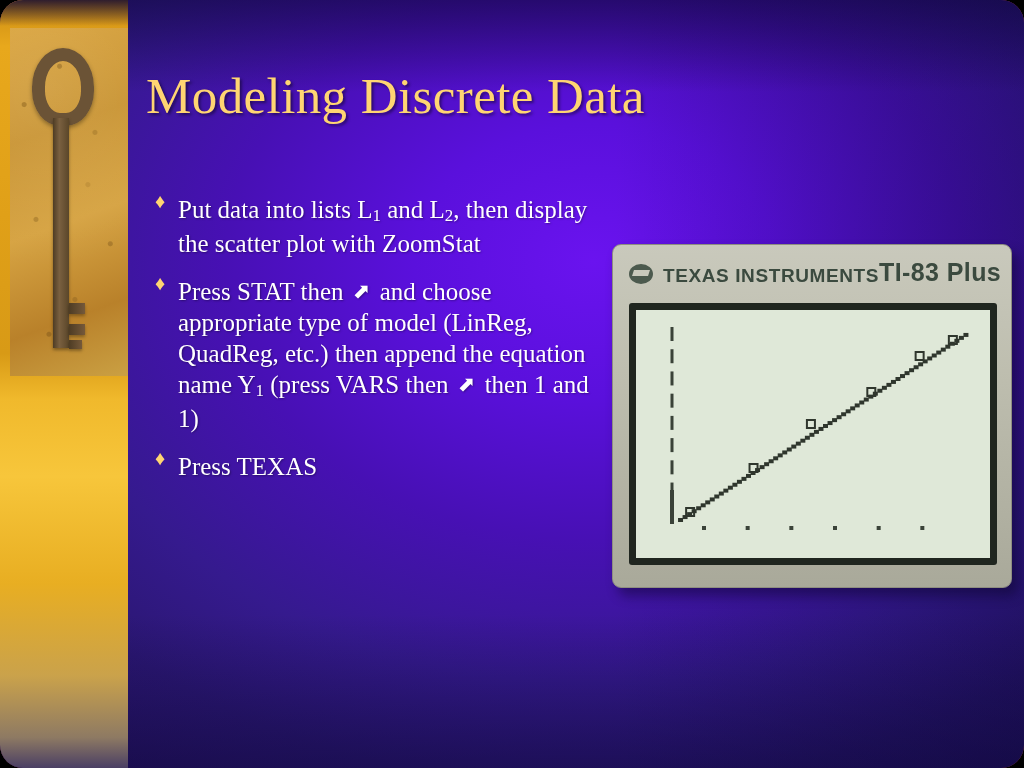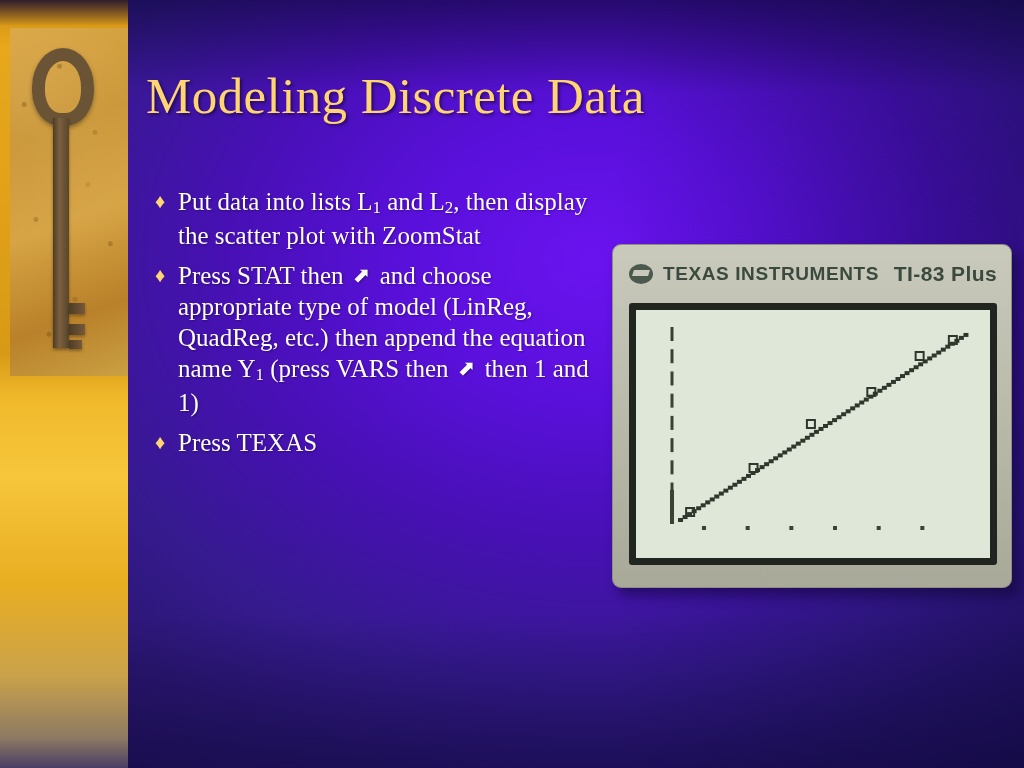--- a/index.html
+++ b/index.html
@@ -13,20 +13,21 @@
     overflow: hidden;
     font-family: "Liberation Serif", serif;
   }
 
   #slide {
     position: relative;
     width: 1024px;
     height: 768px;
     overflow: hidden;
     background: #c2410c;
+    border-radius: 23px;
   }
 
   
   .bg-main {
     position: absolute;
     left: 0; top: 0;
     width: 1024px; height: 768px;
     background:
       radial-gradient(ellipse 820px 620px at 58% 34%, #6a13ef 0%, #5a10dc 22%, #4710b4 45%, #351a8e 68%, #2b1773 85%, #271466 100%);
   }
@@ -148,20 +149,21 @@
     flex: 0 0 28px;
     font-size: 20px;
     line-height: 31px;
     text-align: left;
     padding-left: 5px;
     box-sizing: border-box;
   }
   .bullet-text {
     flex: 1 1 auto;
     text-shadow: 1px 1px 2px rgba(0,0,0,0.35);
+    margin-top: 8px;
   }
   .bullet-text .sub {
     font-size: 17px;
     vertical-align: baseline;
     position: relative;
     top: 3px;
   }
   .arrow-key {
     display: inline-block;
     font-size: 21px;
@@ -180,22 +182,22 @@
     box-shadow: 6px 8px 12px rgba(10,5,40,0.45);
     border: 1px solid #8e8e80;
     box-sizing: border-box;
     overflow: hidden;
   }
   .calc-brandbar {
     position: absolute;
     left: 0; top: 0;
     width: 400px; height: 58px;
     display: flex;
-    align-items: center;
-    padding: 0 16px;
+    align-items: flex-end;
+    padding: 16px 16px;
     box-sizing: border-box;
     color: #3b4a3f;
     font-family: "Liberation Sans", sans-serif;
   }
   .ti-logo {
     width: 26px; height: 26px;
     margin-right: 8px;
     position: relative;
     flex: 0 0 26px;
   }
@@ -214,21 +216,21 @@
     transform: skewX(-18deg);
   }
   .brand-name {
     font-size: 19px;
     letter-spacing: .6px;
     font-weight: bold;
     white-space: nowrap;
   }
   .brand-model {
     margin-left: auto;
-    font-size: 21px;
+    font-size: 25px;
     font-weight: bold;
     letter-spacing: .4px;
     white-space: nowrap;
   }
   .calc-screen-frame {
     position: absolute;
     left: 16px; top: 58px;
     width: 368px; height: 262px;
     background: #20261f;
     border-radius: 3px;

